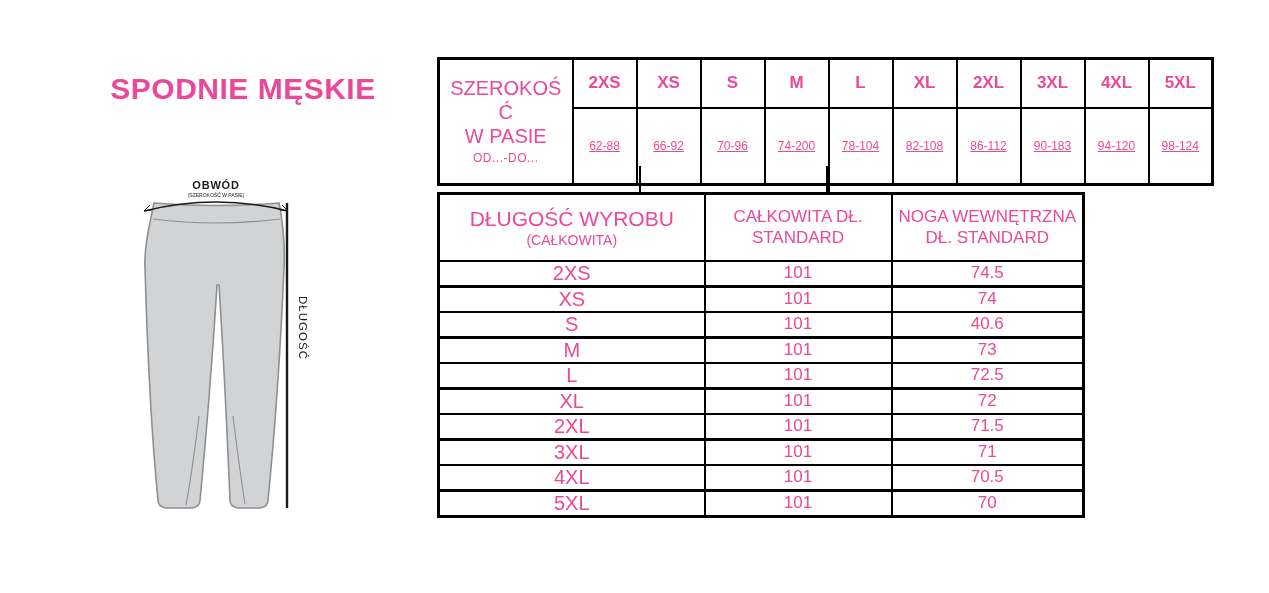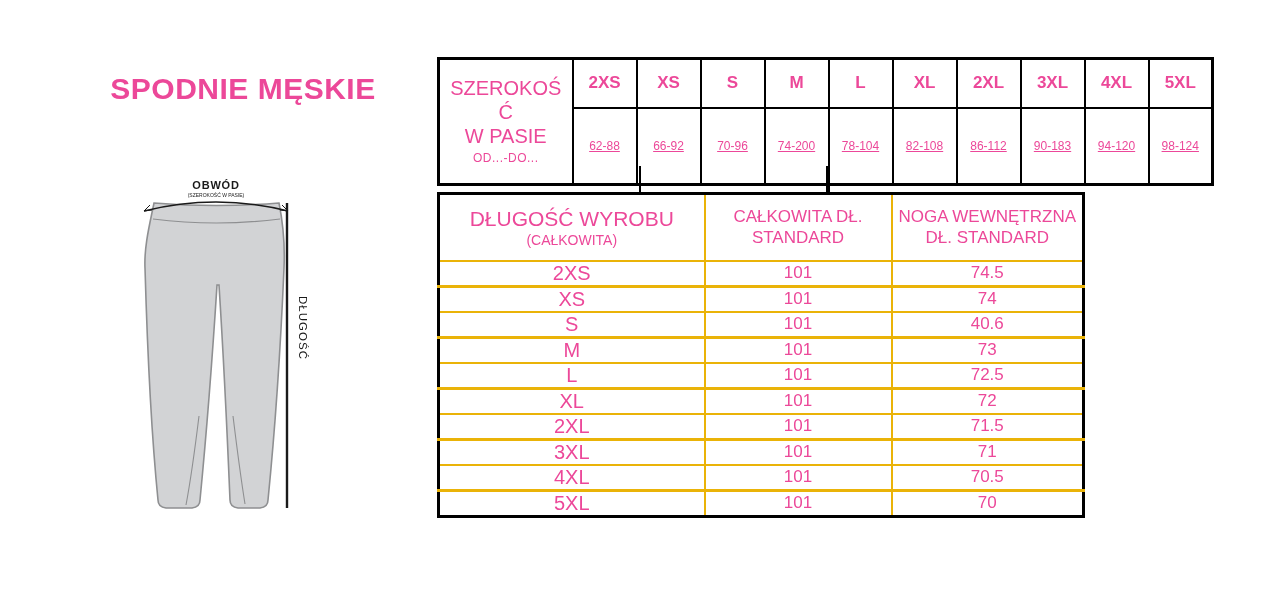--- a/index.html
+++ b/index.html
@@ -37,21 +37,21 @@
   
   .gap-line { position:absolute; background:#000; }
   .gap-line.a { left:639px; top:166px; width:2px; height:28px; }
   .gap-line.b { left:826px; top:166px; width:4px; height:28px; }
   
   table.length {
     position:absolute; left:437px; top:192px;
     border-collapse:collapse; table-layout:fixed;
     border:3px solid #000;
   }
-  table.length th, table.length td { border:2px solid #eab308; text-align:center; vertical-align:middle; padding:0; }
+  table.length th, table.length td { border:2px solid #000000; text-align:center; vertical-align:middle; padding:0; }
   table.length .lcol0 { width:266px; }
   table.length .lcol1 { width:187px; }
   table.length .lcol2 { width:192px; }
   table.length thead tr { height:67px; }
   table.length tbody tr { height:25px; }
   table.length tbody tr.thick td { border-bottom-width:3px; }
   .len-head-main { display:block; font-size:21px; font-weight:normal; line-height:25px; }
   .len-head-sub { display:block; font-size:14px; font-weight:normal; line-height:18px; }
   .len-head-bold { font-size:17px; font-weight:normal; line-height:21px; }
   .len-size { font-size:20px; }

